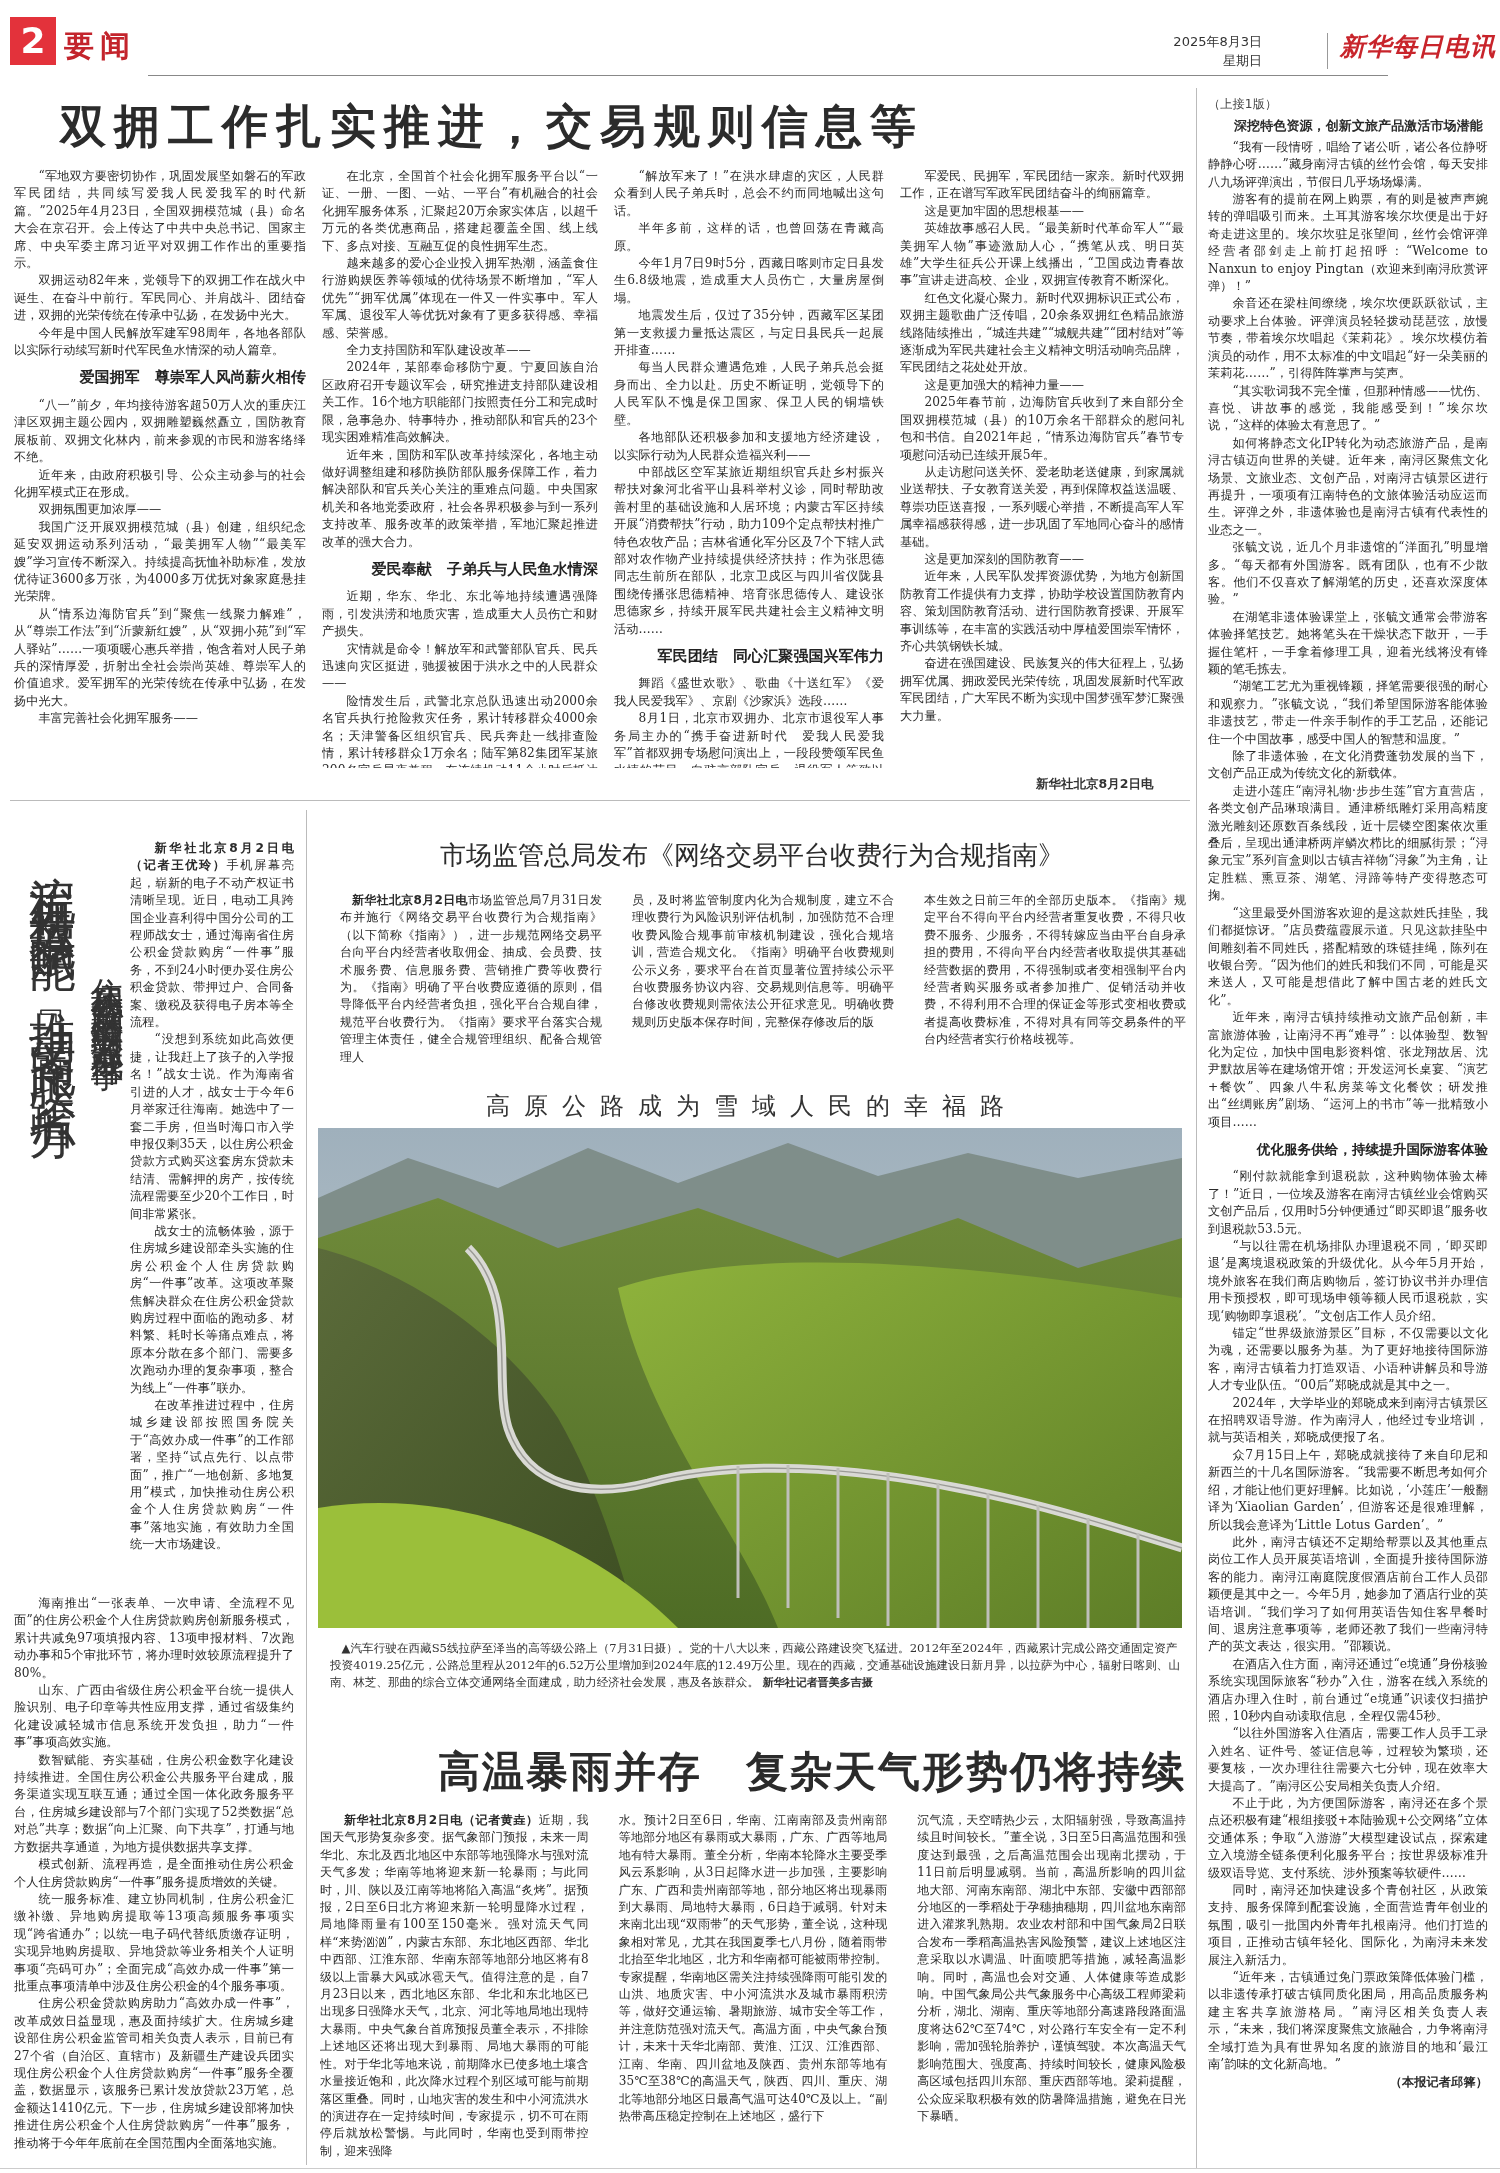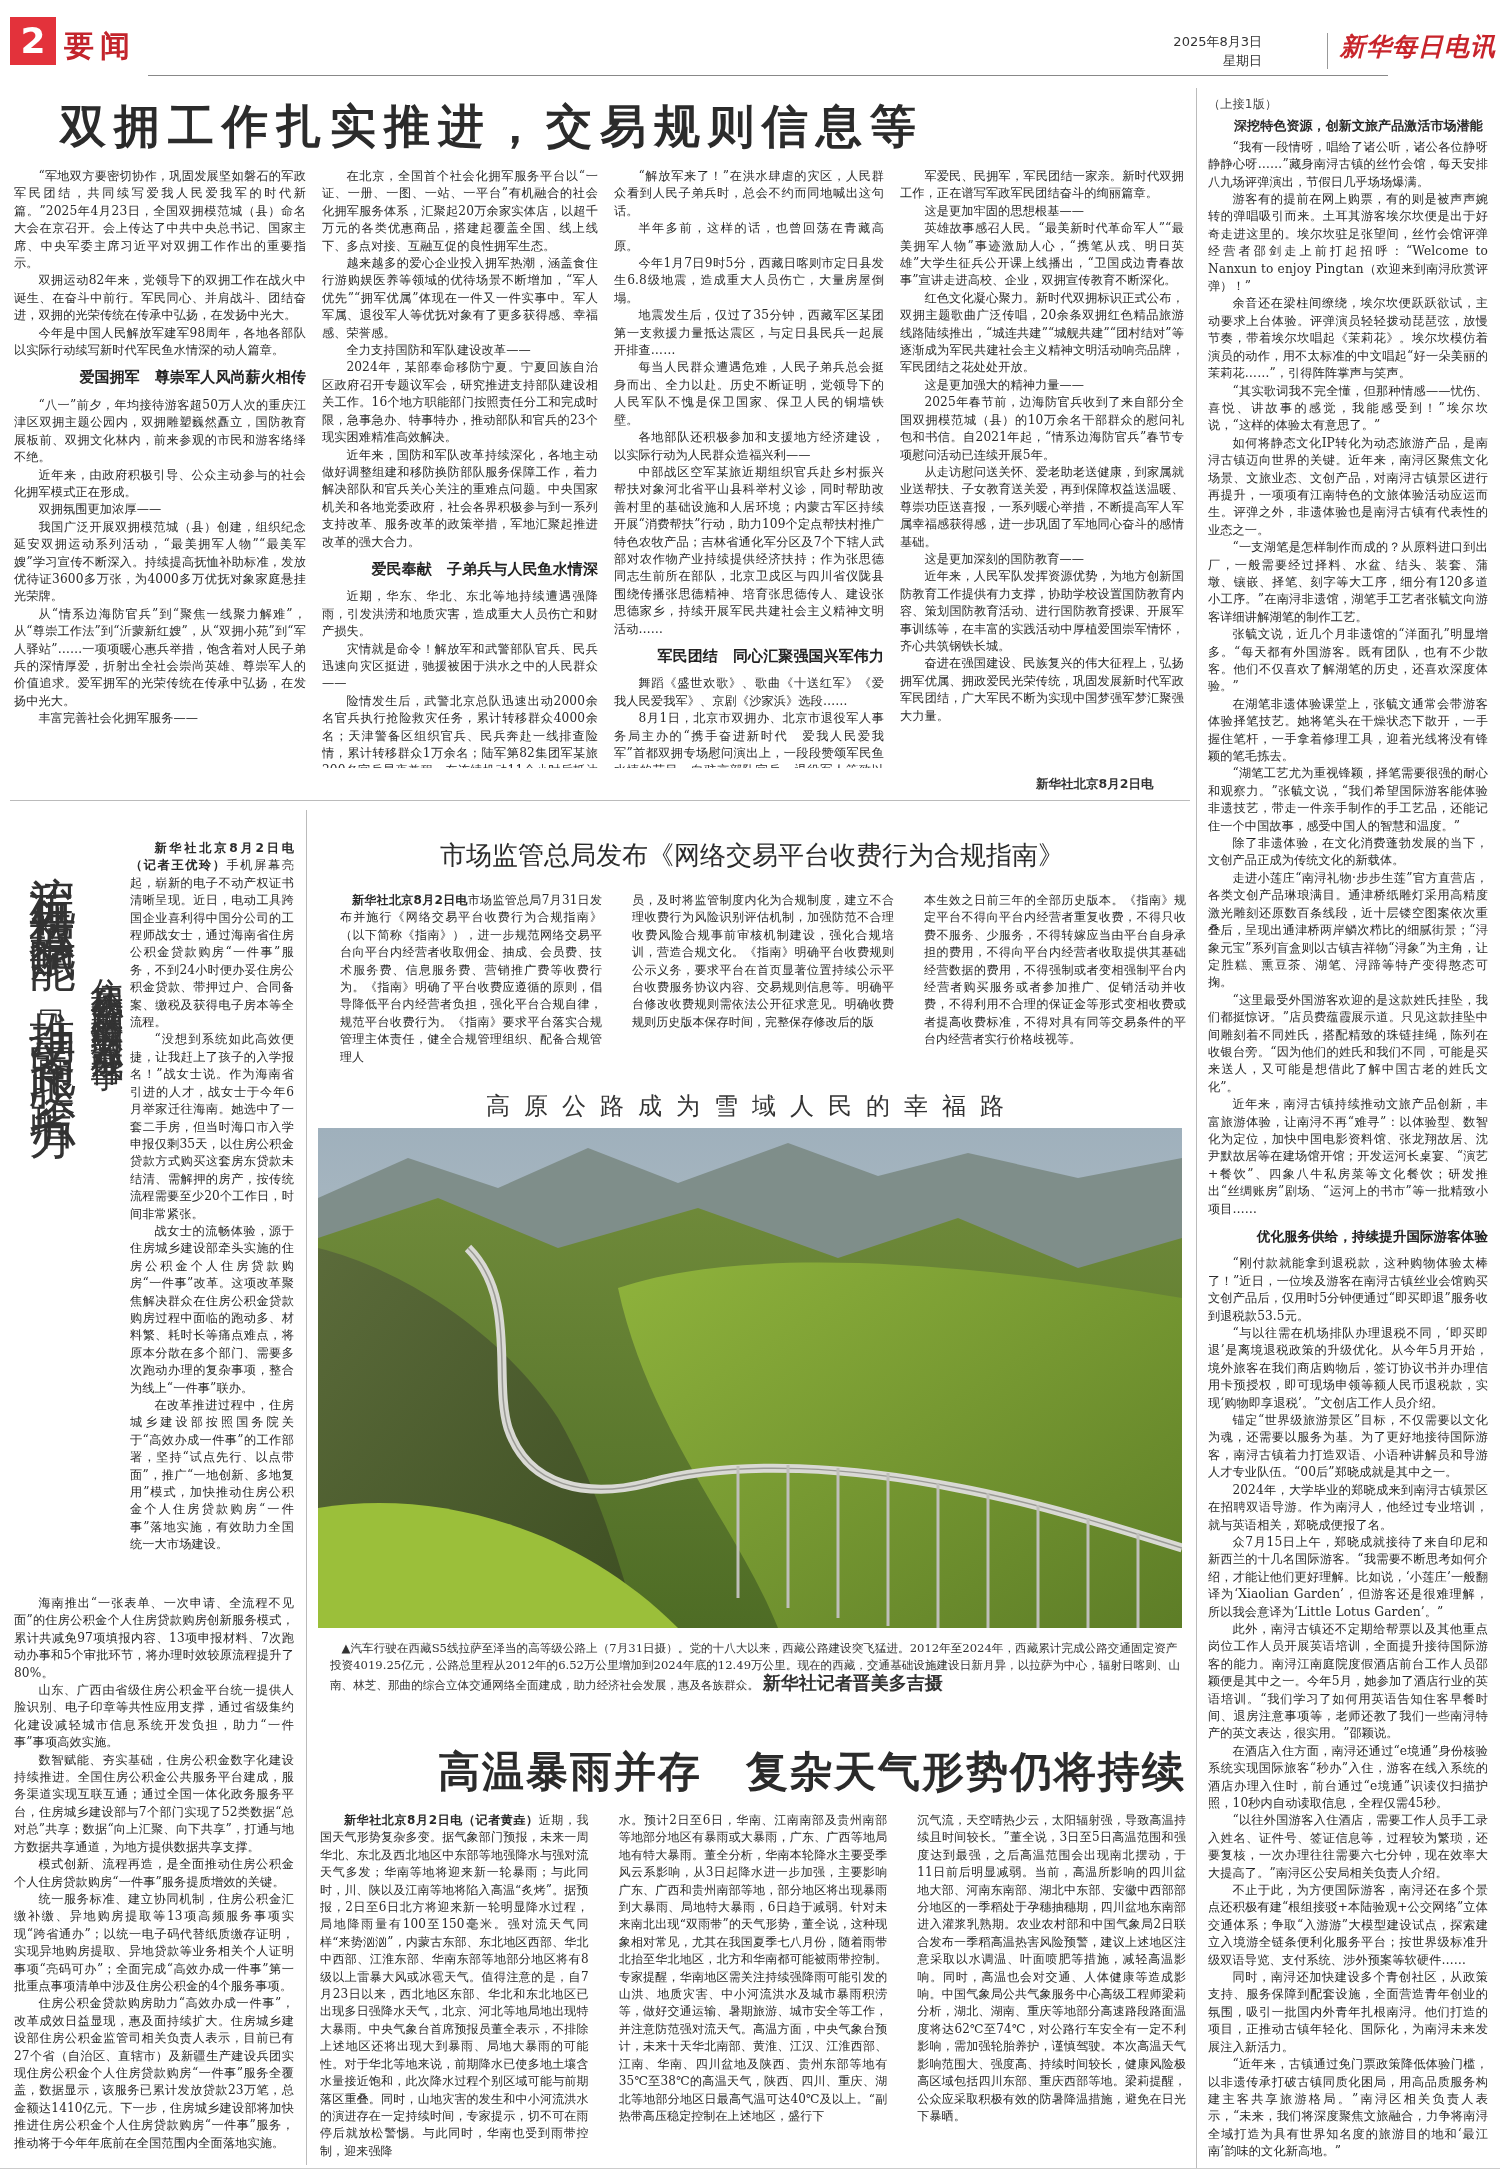--- a/index.html
+++ b/index.html
@@ -175,21 +175,21 @@
       <line x1="620" y1="355" x2="620" y2="500"></line>
         <line x1="670" y1="365" x2="670" y2="500"></line>
       <line x1="720" y1="377" x2="720" y2="500"></line>
         <line x1="770" y1="390" x2="770" y2="500"></line>
       <line x1="820" y1="405" x2="820" y2="500"></line>
     </g>
   </svg>
 </div>
 <div class="abs caption" style="left:330px; top:1640px; width:850px;">
   <span style="padding-left:1em;">▲汽车行驶在西藏S5线拉萨至泽当的高等级公路上（7月31日摄）。党的十八大以来，西藏公路建设突飞猛进。2012年至2024年，西藏累计完成公路交通固定资产投资4019.25亿元，公路总里程从2012年的6.52万公里增加到2024年底的12.49万公里。现在的西藏，交通基础设施建设日新月异，以拉萨为中心，辐射日喀则、山南、林芝、那曲的综合立体交通网络全面建成，助力经济社会发展，惠及各族群众。</span>
-  <span class="sans bold" style="font-size:18px;">新华社记者晋美多吉摄</span>
+  <span class="sans bold" style="font-size:11px;">新华社记者晋美多吉摄</span>
 </div>
 
 <div class="abs weather-title" style="left:318px; top:1744px; width:868px;">高温暴雨并存　复杂天气形势仍将持续</div>
 <div class="abs txt cols3" style="left:320px; top:1812px; width:866px; font-size:12px; height:355px; overflow:hidden;">
   <div>
       <p><span class="sans bold">新华社北京8月2日电（记者黄垚）</span><span>近期，我国天气形势复杂多变。据气象部门预报，未来一周华北、东北及西北地区中东部等地强降水与强对流天气多发；华南等地将迎来新一轮暴雨；与此同时，川、陕以及江南等地将陷入高温“炙烤”。据预报，2日至6日北方将迎来新一轮明显降水过程，局地降雨量有100至150毫米。强对流天气同样“来势汹汹”，内蒙古东部、东北地区西部、华北中西部、江淮东部、华南东部等地部分地区将有8级以上雷暴大风或冰雹天气。值得注意的是，自7月23日以来，西北地区东部、华北和东北地区已出现多日强降水天气，北京、河北等地局地出现特大暴雨。中央气象台首席预报员董全表示，不排除上述地区还将出现大到暴雨、局地大暴雨的可能性。对于华北等地来说，前期降水已使多地土壤含水量接近饱和，此次降水过程个别区域可能与前期落区重叠。同时，山地灾害的发生和中小河流洪水的演进存在一定持续时间，专家提示，切不可在雨停后就放松警惕。与此同时，华南也受到雨带控制，迎来强降</span></p>
     </div>
   <div>
       <p class="noind">水。预计2日至6日，华南、江南南部及贵州南部等地部分地区有暴雨或大暴雨，广东、广西等地局地有特大暴雨。董全分析，华南本轮降水主要受季风云系影响，从3日起降水进一步加强，主要影响广东、广西和贵州南部等地，部分地区将出现暴雨到大暴雨、局地特大暴雨，6日趋于减弱。针对未来南北出现“双雨带”的天气形势，董全说，这种现象相对常见，尤其在我国夏季七八月份，随着雨带北抬至华北地区，北方和华南都可能被雨带控制。专家提醒，华南地区需关注持续强降雨可能引发的山洪、地质灾害、中小河流洪水及城市暴雨积涝等，做好交通运输、暑期旅游、城市安全等工作，并注意防范强对流天气。高温方面，中央气象台预计，未来十天华北南部、黄淮、江汉、江淮西部、江南、华南、四川盆地及陕西、贵州东部等地有35℃至38℃的高温天气，陕西、四川、重庆、湖北等地部分地区日最高气温可达40℃及以上。“副热带高压稳定控制在上述地区，盛行下</p>
     </div>
@@ -199,21 +199,20 @@
 </div>
 
 <div class="abs txt" style="left:1208px; top:96px; width:280px; height:2065px; overflow:hidden;">
   <p class="noind sans" style="color:#444;">（上接1版）</p>
   <p class="sans bold" style="font-size:13px; margin:4px 0;">深挖特色资源，创新文旅产品激活市场潜能</p>
   <p>“我有一段情呀，唱给了诸公听，诸公各位静呀静静心呀……”藏身南浔古镇的丝竹会馆，每天安排八九场评弹演出，节假日几乎场场爆满。</p>
   <p>游客有的提前在网上购票，有的则是被声声婉转的弹唱吸引而来。土耳其游客埃尔坎便是出于好奇走进这里的。埃尔坎驻足张望间，丝竹会馆评弹经营者邵剑走上前打起招呼：“Welcome to Nanxun to enjoy Pingtan（欢迎来到南浔欣赏评弹）！”</p>
   <p>余音还在梁柱间缭绕，埃尔坎便跃跃欲试，主动要求上台体验。评弹演员轻轻拨动琵琶弦，放慢节奏，带着埃尔坎唱起《茉莉花》。埃尔坎模仿着演员的动作，用不太标准的中文唱起“好一朵美丽的茉莉花……”，引得阵阵掌声与笑声。</p>
   <p>“其实歌词我不完全懂，但那种情感——忧伤、喜悦、讲故事的感觉，我能感受到！”埃尔坎说，“这样的体验太有意思了。”</p>
   <p>如何将静态文化IP转化为动态旅游产品，是南浔古镇迈向世界的关键。近年来，南浔区聚焦文化场景、文旅业态、文创产品，对南浔古镇景区进行再提升，一项项有江南特色的文旅体验活动应运而生。评弹之外，非遗体验也是南浔古镇有代表性的业态之一。</p>
-  <p>“一支湖笔是怎样制作而成的？从原料进口到出厂，一般需要经过择料、水盆、结头、装套、蒲墩、镶嵌、择笔、刻字等大工序，细分有120多道小工序。”在南浔非遗馆，湖笔手工艺者张毓文向游客详细讲解湖笔的制作工艺。</p>
   <p>张毓文说，近几个月非遗馆的“洋面孔”明显增多。“每天都有外国游客。既有团队，也有不少散客。他们不仅喜欢了解湖笔的历史，还喜欢深度体验。”</p>
   <p>在湖笔非遗体验课堂上，张毓文通常会带游客体验择笔技艺。她将笔头在干燥状态下散开，一手握住笔杆，一手拿着修理工具，迎着光线将没有锋颖的笔毛拣去。</p>
   <p>“湖笔工艺尤为重视锋颖，择笔需要很强的耐心和观察力。”张毓文说，“我们希望国际游客能体验非遗技艺，带走一件亲手制作的手工艺品，还能记住一个中国故事，感受中国人的智慧和温度。”</p>
   <p>除了非遗体验，在文化消费蓬勃发展的当下，文创产品正成为传统文化的新载体。</p>
   <p>走进小莲庄“南浔礼物·步步生莲”官方直营店，各类文创产品琳琅满目。通津桥纸雕灯采用高精度激光雕刻还原数百条线段，近十层镂空图案依次重叠后，呈现出通津桥两岸鳞次栉比的细腻街景；“浔象元宝”系列盲盒则以古镇吉祥物“浔象”为主角，让定胜糕、熏豆茶、湖笔、浔蹄等特产变得憨态可掬。</p>
   <p>“这里最受外国游客欢迎的是这款姓氏挂坠，我们都挺惊讶。”店员费蕴霞展示道。只见这款挂坠中间雕刻着不同姓氏，搭配精致的珠链挂绳，陈列在收银台旁。“因为他们的姓氏和我们不同，可能是买来送人，又可能是想借此了解中国古老的姓氏文化”。</p>
   <p>近年来，南浔古镇持续推动文旅产品创新，丰富旅游体验，让南浔不再“难寻”：以体验型、数智化为定位，加快中国电影资料馆、张龙翔故居、沈尹默故居等在建场馆开馆；开发运河长桌宴、“演艺+餐饮”、四象八牛私房菜等文化餐饮；研发推出“丝绸账房”剧场、“运河上的书市”等一批精致小项目……</p>
   <div class="subhead" style="font-size:13.5px;">优化服务供给，持续提升国际游客体验</div>
   <p>“刚付款就能拿到退税款，这种购物体验太棒了！”近日，一位埃及游客在南浔古镇丝业会馆购买文创产品后，仅用时5分钟便通过“即买即退”服务收到退税款53.5元。</p>
   <p>“与以往需在机场排队办理退税不同，‘即买即退’是离境退税政策的升级优化。从今年5月开始，境外旅客在我们商店购物后，签订协议书并办理信用卡预授权，即可现场申领等额人民币退税款，实现‘购物即享退税’。”文创店工作人员介绍。</p>

